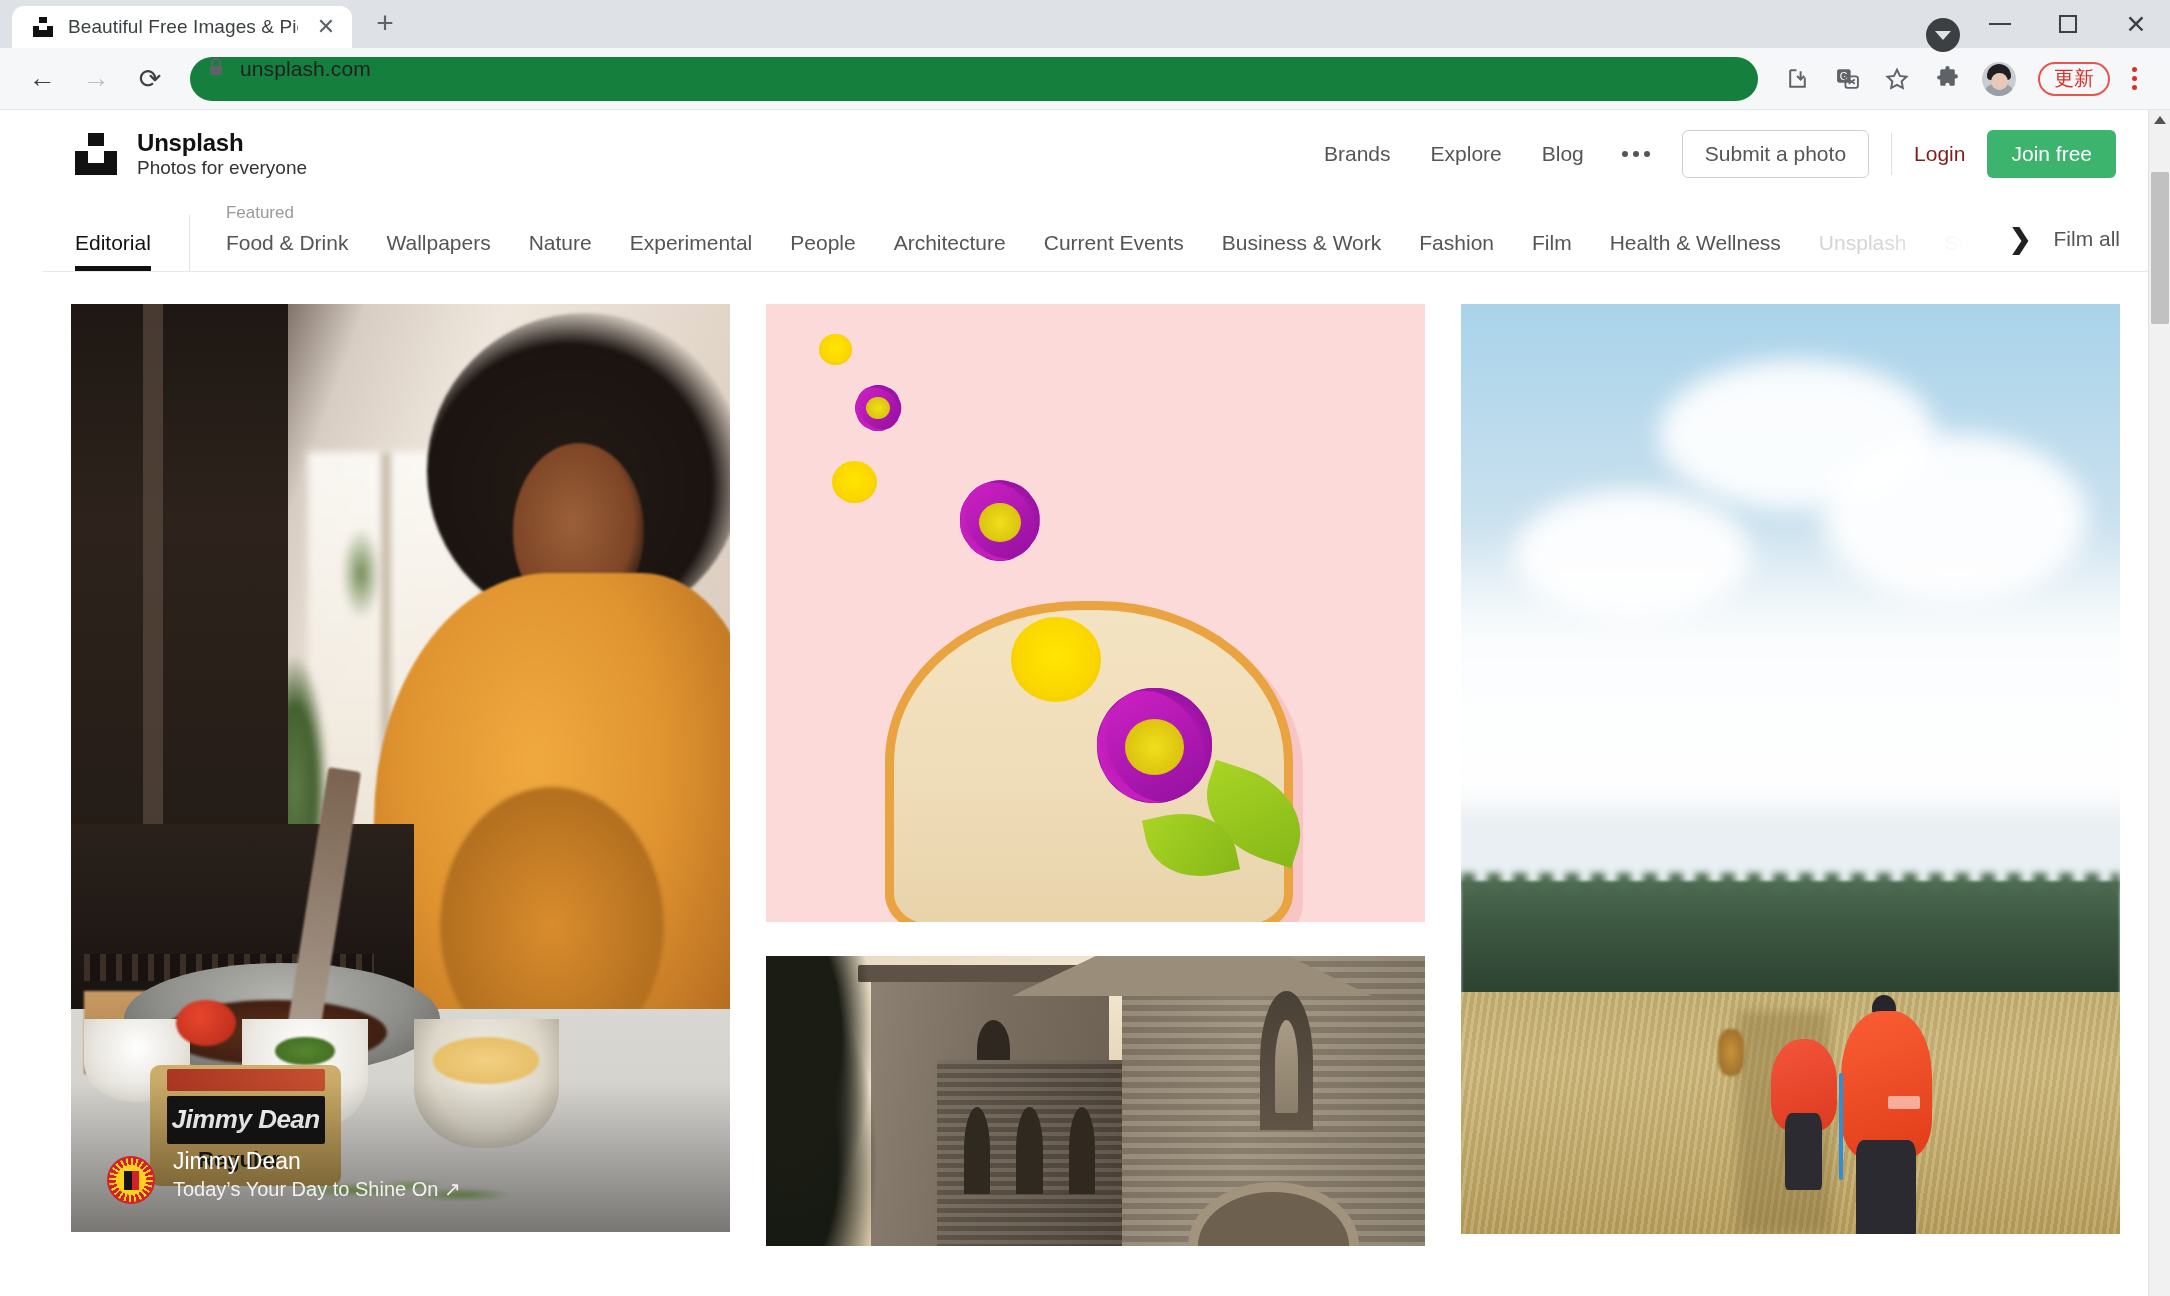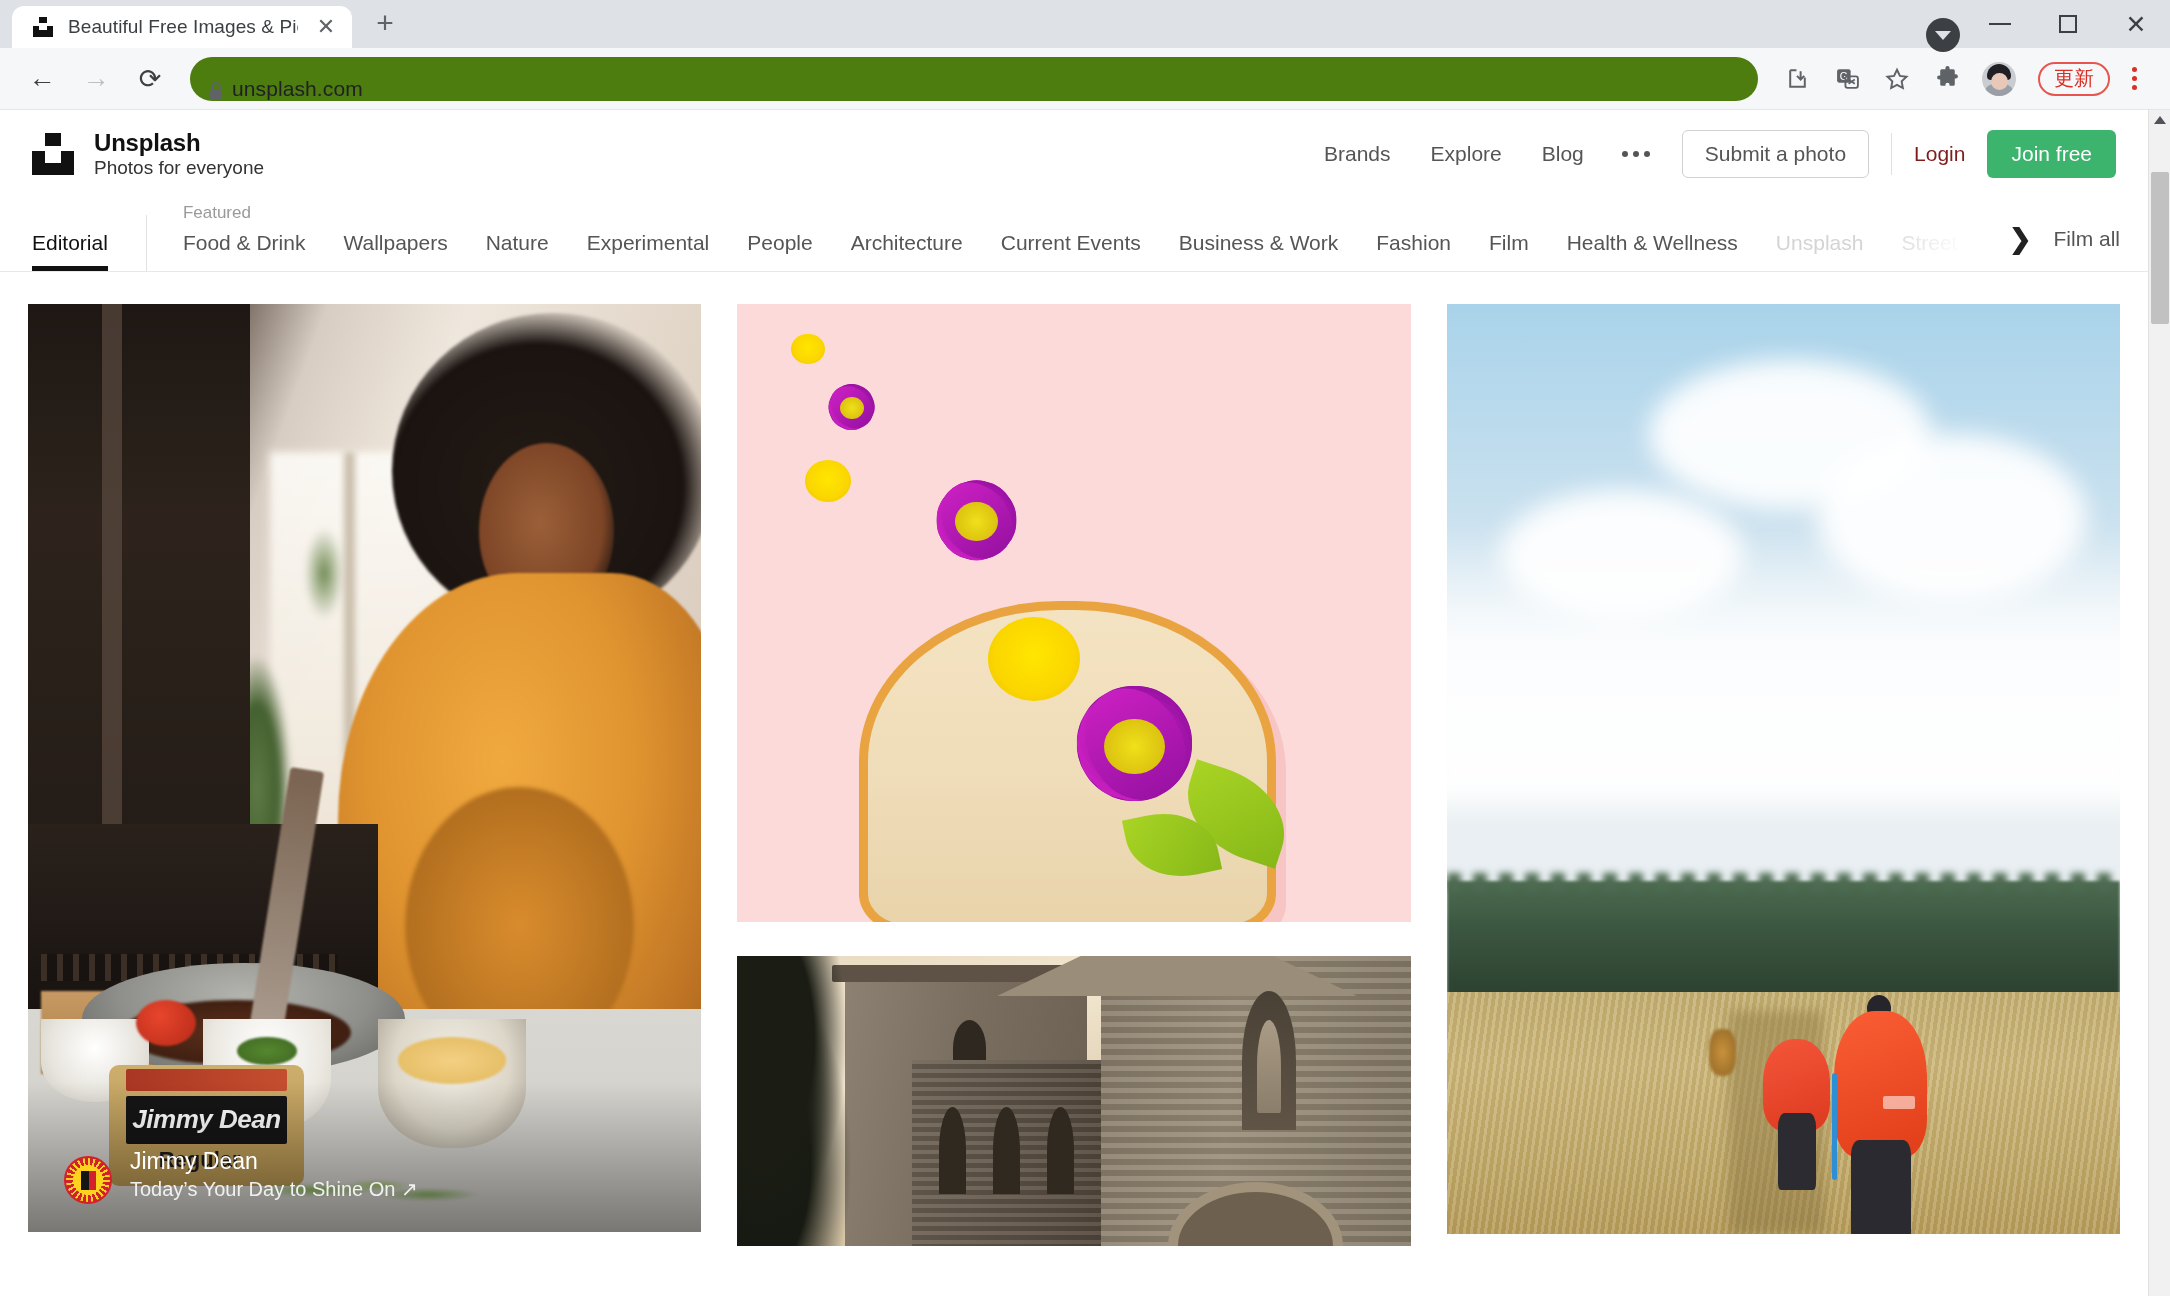--- a/index.html
+++ b/index.html
@@ -58,22 +58,22 @@
     height: 62px; background: #f6f7f9; display: flex; align-items: center;
     padding: 0 18px; gap: 6px; flex: none; border-bottom: 1px solid #e4e6e9;
   }
   .navbtn {
     width: 48px; height: 48px; display: flex; align-items: center; justify-content: center;
     border-radius: 50%; color: #3c4043; font-size: 27px; flex: none;
   }
   .navbtn.disabled { color: #bdc1c6; }
 
   .omnibox {
-    flex: 1; height: 44px; background: #4d7c0f; border-radius: 22px; display: flex;
-    align-items: flex-end; padding: 0 18px; margin: 0 10px; gap: 8px; position: relative;
+    flex: 1; height: 44px; background: #15803d; border-radius: 22px; display: flex;
+    align-items: flex-start; padding: 0 18px; margin: 0 10px; gap: 16px; position: relative;
   }
   .lock-icon { width: 16px; height: 20px; flex: none; position: relative; }
   .omnibox-url { font-size: 21px; color: #202124; letter-spacing: .1px; }
 
   .tb-icons { display: flex; align-items: center; gap: 4px; }
   .tb-icon {
     width: 46px; height: 46px; display: flex; align-items: center; justify-content: center;
     color: #5f6368; flex: none;
   }
   .avatar-btn { width: 50px; height: 50px; display: flex; align-items: center; justify-content: center; }
@@ -93,21 +93,21 @@
     font-size: 20px; display: flex; align-items: center; padding: 0 14px; margin-left: 10px;
     white-space: nowrap;
   }
   .menu-dots {
     width: 36px; height: 46px; display: flex; flex-direction: column; align-items: center;
     justify-content: center; gap: 4px; margin-left: 2px;
   }
   .menu-dots i { width: 5px; height: 5px; border-radius: 50%; background: #d93025; display: block; }
 
   
-  .viewport { flex: 1; display: flex; overflow: hidden; background: #fff; position: relative; }
+  .viewport { flex: 1; display: flex; overflow: hidden; background: #fff; position: relative; padding-left: 43px; }
   .page { flex: 1; overflow: hidden; position: relative; background: #fff; }
 
   .site-header {
     height: 88px; display: flex; align-items: center; padding: 0 32px; gap: 0;
     background: #fff;
   }
   .brand { display: flex; align-items: center; gap: 20px; flex: none; }
   .logo-mark { width: 42px; height: 42px; position: relative; flex: none; }
   .logo-mark .top { position: absolute; left: 13px; top: 0; width: 16px; height: 13px; background: #111; }
   .logo-mark .bot { position: absolute; left: 0; top: 18px; width: 42px; height: 24px; background: #111; }

